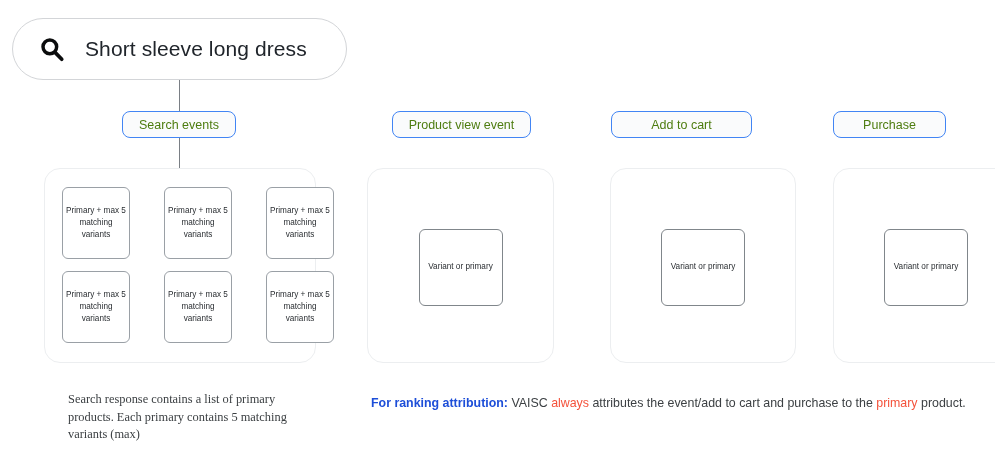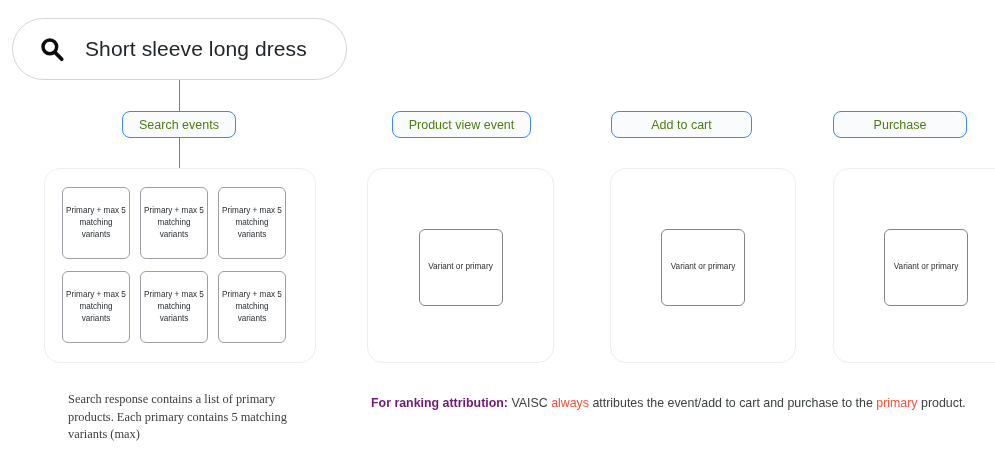--- a/index.html
+++ b/index.html
@@ -47,21 +47,21 @@
     background: #fafbfc;
     display: flex; align-items: center; justify-content: center;
     font-size: 12.5px;
     color: #4d7c0f;
     white-space: nowrap;
     z-index: 3;
   }
   .pill-search   { left: 122px; top: 111px; width: 114px; }
   .pill-view     { left: 392px; top: 111px; width: 139px; }
   .pill-cart     { left: 611px; top: 111px; width: 141px; }
-  .pill-purchase { left: 833px; top: 111px; width: 134px; }
+  .pill-purchase { left: 833px; top: 111px; width: 113px; }
 
   
   .panel {
     position: absolute;
     border: 1px solid #eceef0;
     border-radius: 16px;
     background: #fff;
     top: 168px;
     height: 195px;
   }
@@ -71,21 +71,21 @@
   .panel-purchase { left: 833px; width: 186px; }
 
   
   .card-grid {
     position: absolute;
     left: 17px; top: 18px;
     width: 238px;
     display: grid;
     grid-template-columns: repeat(3, 68px);
     grid-template-rows: repeat(2, 72px);
-    gap: 12px 10px;
+    gap: 12px 34px;
   }
   .primary-card {
     border: 1px solid #9aa0a6;
     border-radius: 6px;
     background: #fff;
     display: flex; align-items: center; justify-content: center;
     text-align: center;
     font-size: 8.2px;
     line-height: 1.48;
     color: #2b2f33;
@@ -121,21 +121,21 @@
   }
   .caption-right {
     position: absolute;
     left: 371px; top: 391px;
     width: 615px;
     font-size: 12.4px;
     line-height: 1.95;
     color: #3c4043;
   }
   .caption-right div { white-space: nowrap; }
-  .lead { font-weight: bold; color: #701a75; }
+  .lead { font-weight: bold; color: #1d4ed8; }
   .hl { color: #f4523b; margin-top: 38px; }
 </style>
 </head>
 <body>
 
 <div class="canvas">
 
   <div class="search-bar">
     <svg class="search-icon" viewBox="0 0 24 24">
       <circle cx="10" cy="10" r="6.3" fill="none" stroke="#0b0c0d" stroke-width="3.2"></circle>

